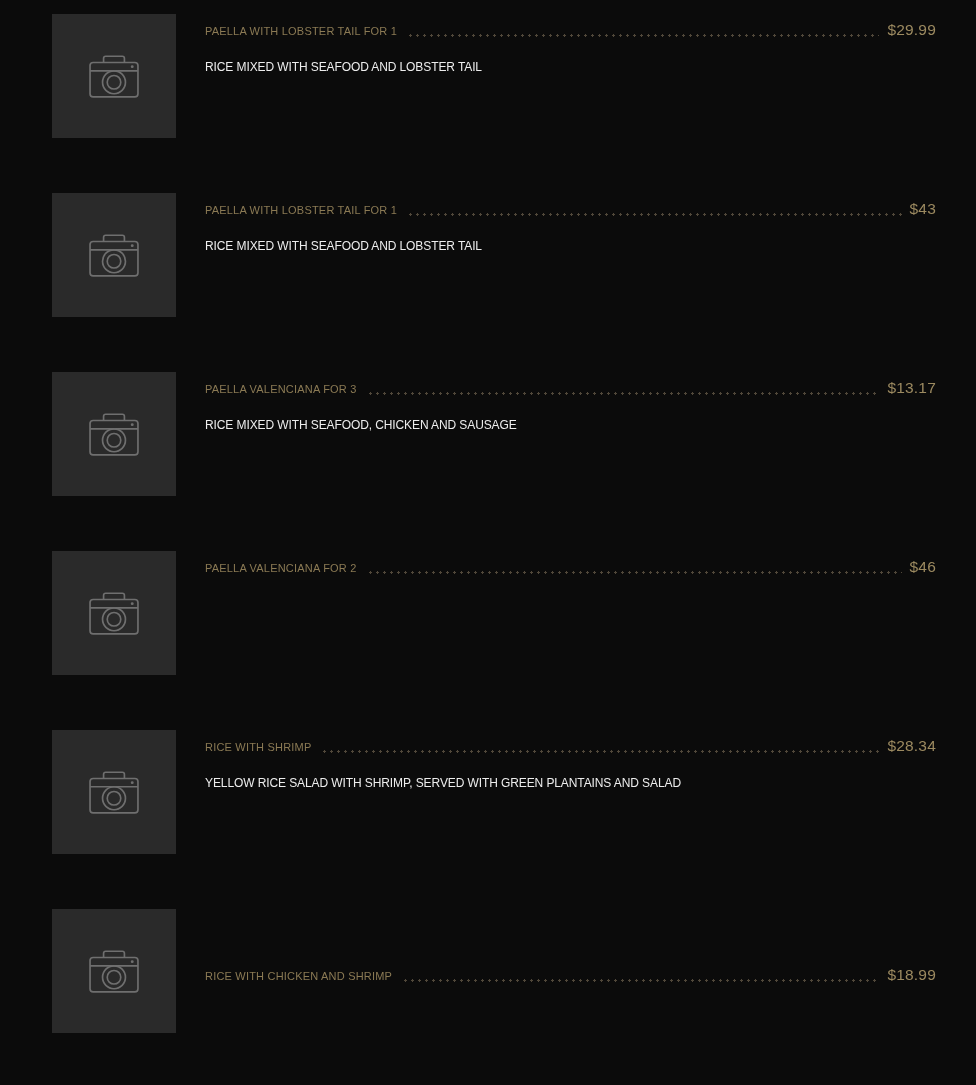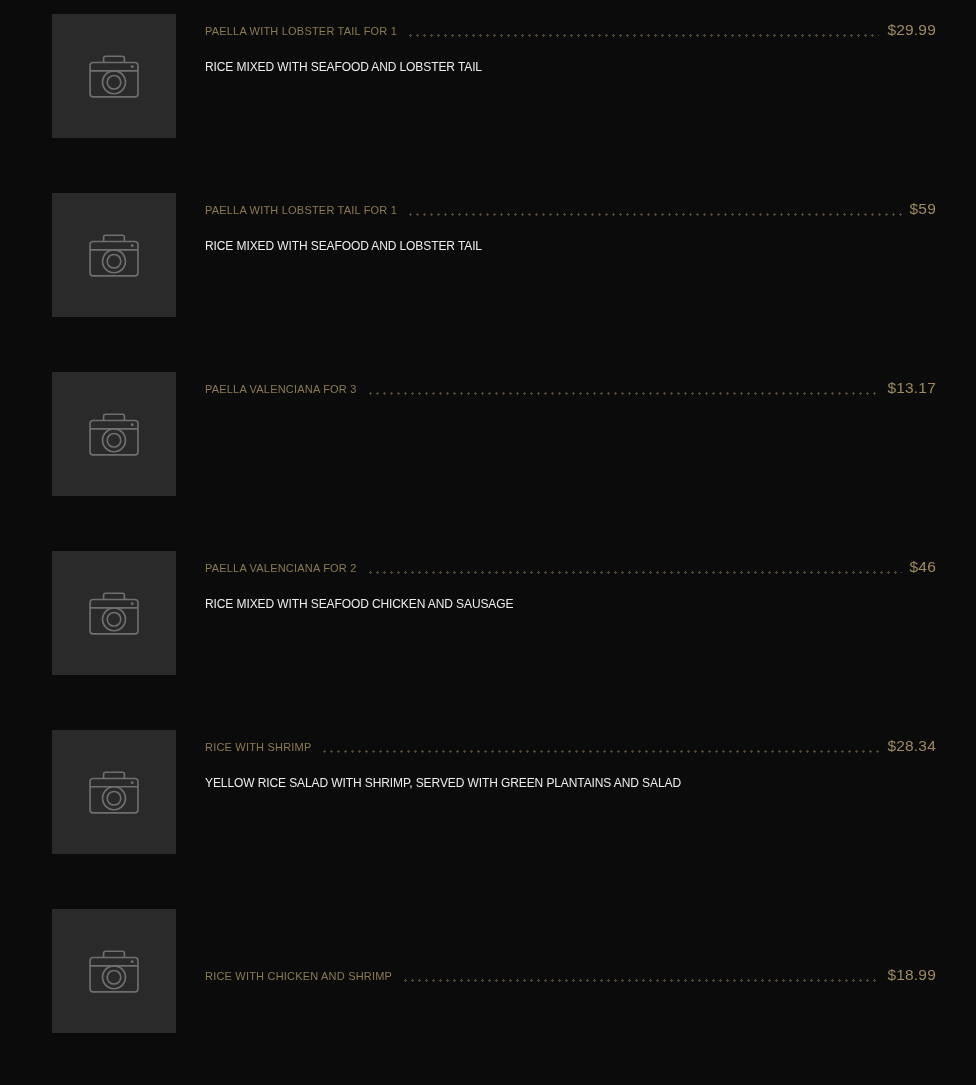--- a/index.html
+++ b/index.html
@@ -117,21 +117,21 @@
         <line x1="1" y1="16" x2="47" y2="16"></line>
         <circle cx="24" cy="27" r="11"></circle>
         <circle cx="24" cy="27" r="6.5"></circle>
         <circle cx="41.5" cy="12" r="1.4" fill="currentColor" stroke="none"></circle>
       </svg>
     </div>
     <div class="content">
       <div class="title-row">
         <span class="item-name">PAELLA WITH LOBSTER TAIL FOR 1</span>
         <span class="leader"></span>
-        <span class="item-price">$59</span>
+        <span class="item-price">$43</span>
       </div>
       <div class="item-desc">RICE MIXED WITH SEAFOOD AND LOBSTER TAIL</div>
     </div>
   </div>
 
   <div class="menu-item">
     <div class="thumb">
       <svg viewBox="0 0 48 42" fill="none" stroke="currentColor" stroke-width="1.6" xmlns="http://www.w3.org/2000/svg">
         <rect x="14" y="2" width="20" height="10" rx="2"></rect>
         <rect x="1" y="8" width="46" height="33" rx="3" fill="var(--thumbnail_bg)"></rect>
@@ -140,41 +140,41 @@
         <circle cx="24" cy="27" r="6.5"></circle>
         <circle cx="41.5" cy="12" r="1.4" fill="currentColor" stroke="none"></circle>
       </svg>
     </div>
     <div class="content">
       <div class="title-row">
         <span class="item-name">PAELLA VALENCIANA FOR 3</span>
         <span class="leader"></span>
         <span class="item-price">$13.17</span>
       </div>
+      <div class="item-desc">RICE MIXED WITH SEAFOOD, CHICKEN AND SAUSAGE</div>
     </div>
   </div>
 
   <div class="menu-item">
     <div class="thumb">
       <svg viewBox="0 0 48 42" fill="none" stroke="currentColor" stroke-width="1.6" xmlns="http://www.w3.org/2000/svg">
         <rect x="14" y="2" width="20" height="10" rx="2"></rect>
         <rect x="1" y="8" width="46" height="33" rx="3" fill="var(--thumbnail_bg)"></rect>
         <line x1="1" y1="16" x2="47" y2="16"></line>
         <circle cx="24" cy="27" r="11"></circle>
         <circle cx="24" cy="27" r="6.5"></circle>
         <circle cx="41.5" cy="12" r="1.4" fill="currentColor" stroke="none"></circle>
       </svg>
     </div>
     <div class="content">
       <div class="title-row">
         <span class="item-name">PAELLA VALENCIANA FOR 2</span>
         <span class="leader"></span>
         <span class="item-price">$46</span>
       </div>
-      <div class="item-desc">RICE MIXED WITH SEAFOOD CHICKEN AND SAUSAGE</div>
     </div>
   </div>
 
   <div class="menu-item">
     <div class="thumb">
       <svg viewBox="0 0 48 42" fill="none" stroke="currentColor" stroke-width="1.6" xmlns="http://www.w3.org/2000/svg">
         <rect x="14" y="2" width="20" height="10" rx="2"></rect>
         <rect x="1" y="8" width="46" height="33" rx="3" fill="var(--thumbnail_bg)"></rect>
         <line x1="1" y1="16" x2="47" y2="16"></line>
         <circle cx="24" cy="27" r="11"></circle>

